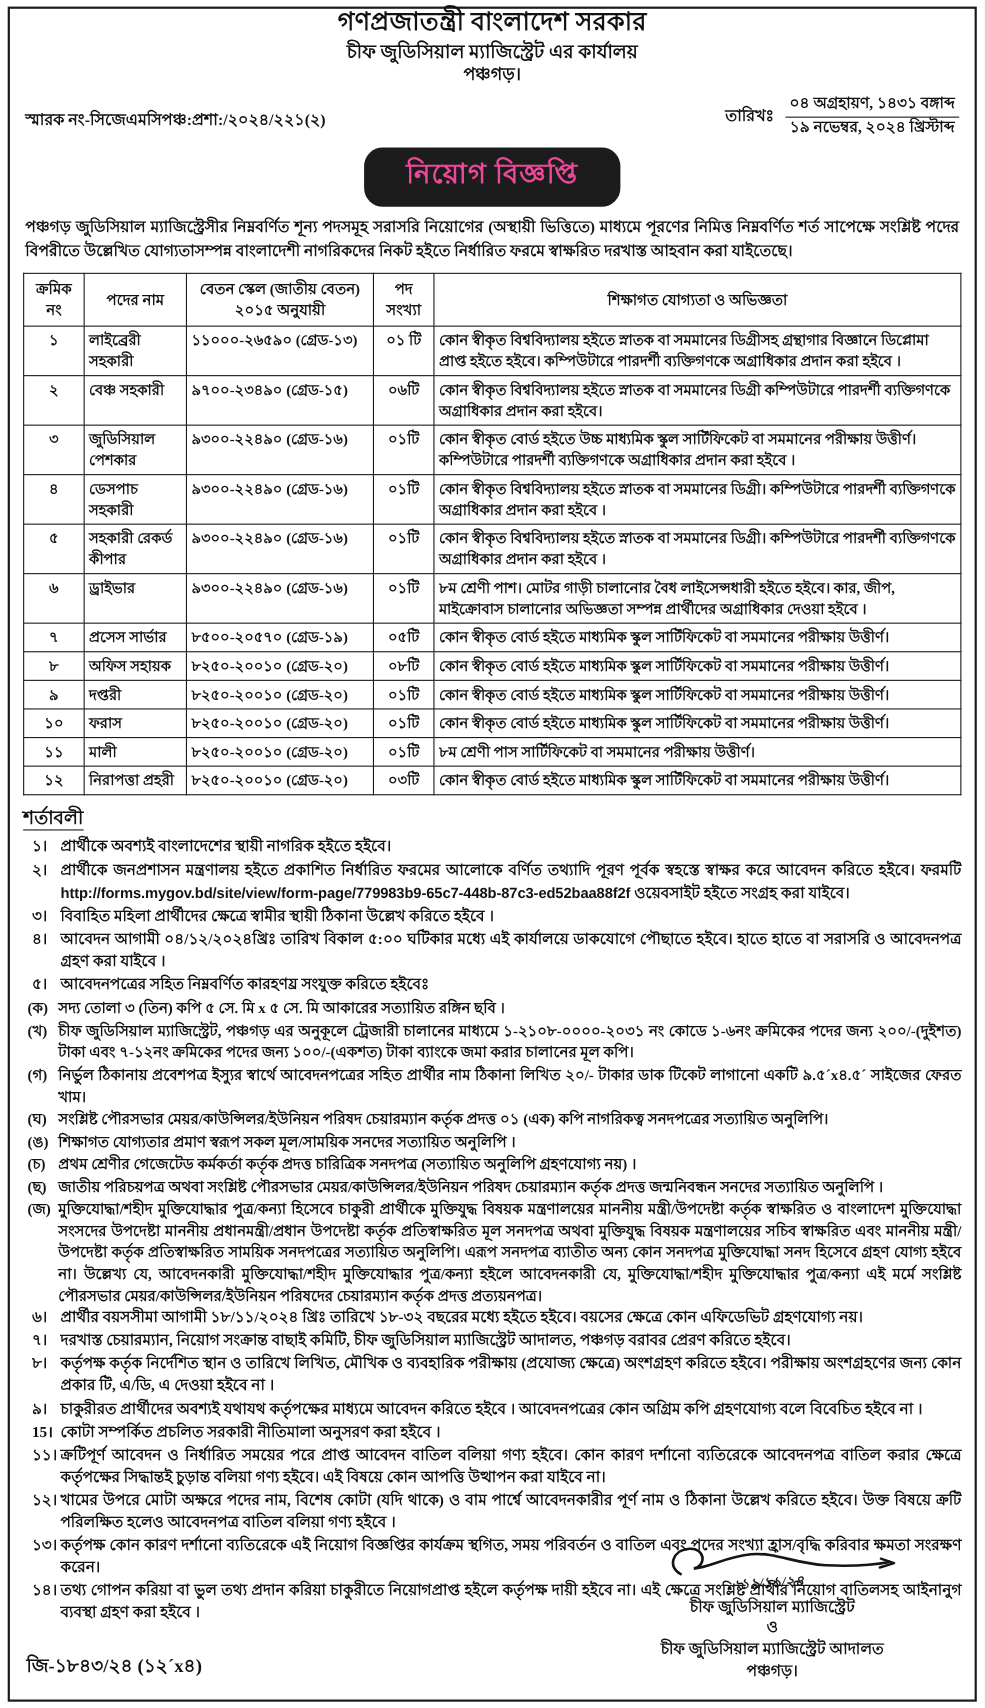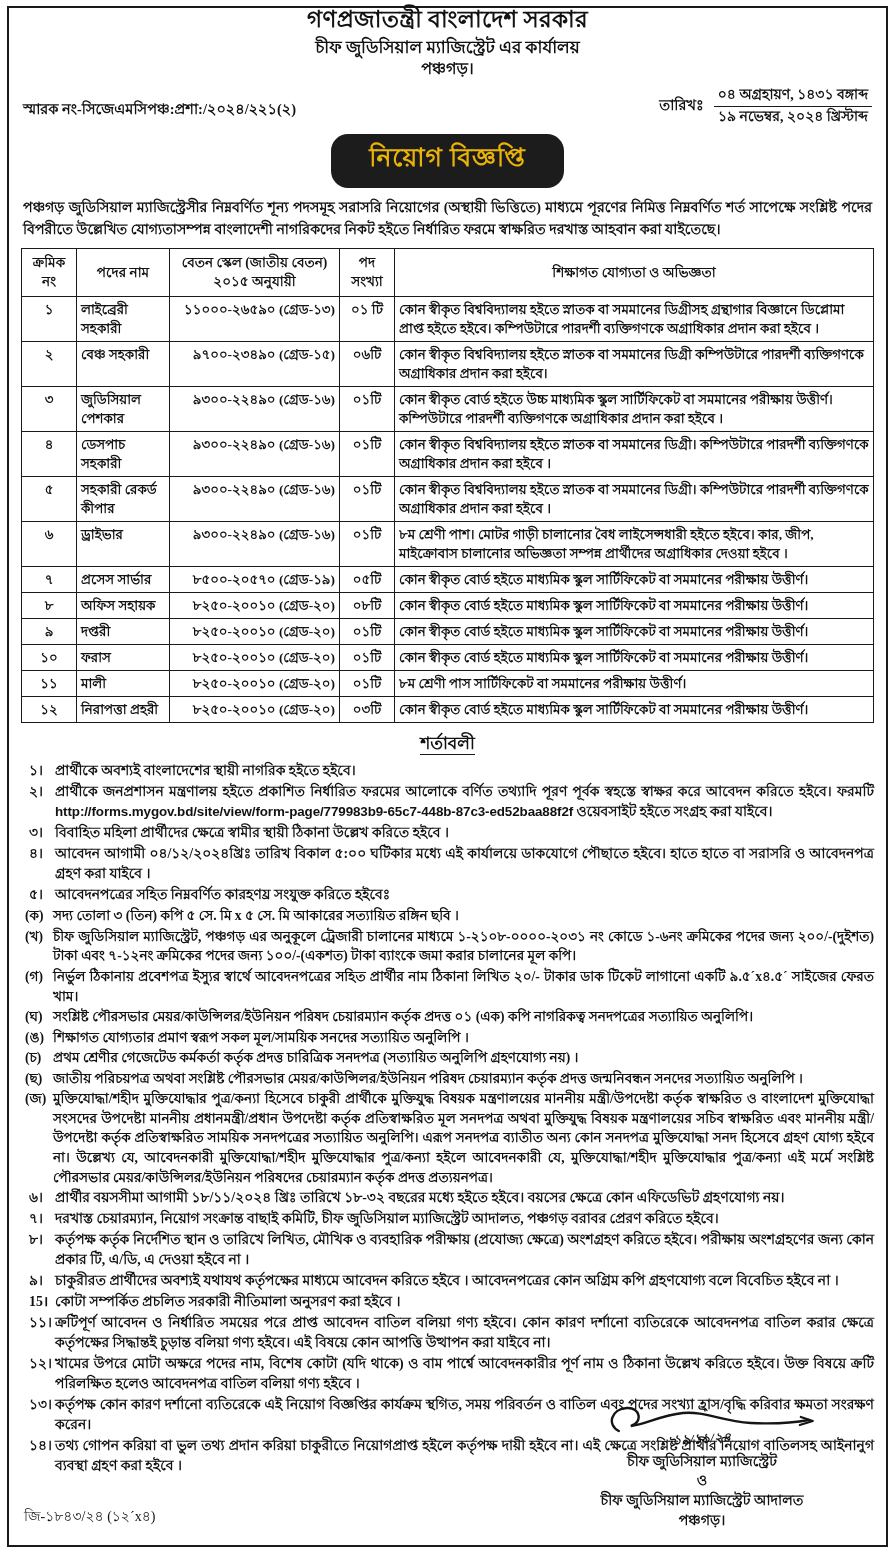--- a/index.html
+++ b/index.html
@@ -82,21 +82,21 @@
     font-size: 14px; font-weight: bold;
     padding: 1px 4px 0 4px;
     line-height: 1.35;
   }
 
   
   .badge-wrap { text-align: center; margin-top: 8px; }
   .badge {
     display: inline-block;
     background: #1c1c1c;
-    color: #eab308;
+    color: #ec4899;
     font-size: 25px;
     font-weight: bold;
     padding: 4px 38px 7px 38px;
     border-radius: 17px;
     letter-spacing: 1px;
   }
 
   .intro {
     margin-top: 9px;
     font-size: 14.2px;
@@ -122,27 +122,27 @@
     font-weight: bold;
   }
   table.jobs th {
     text-align: center;
     vertical-align: middle;
     font-size: 13.6px;
     padding: 4px 3px;
   }
   .c-sl  { width: 55px;  text-align: center; }
   .c-post{ width: 93px; }
-  .c-pay { width: 170px; text-align: right; }
+  .c-pay { width: 170px; text-align: left; }
   .c-num { width: 55px;  text-align: center; }
   .c-edu { }
 
   
   .cond-title {
-    text-align: center;
+    text-align: left;
     font-size: 17px;
     font-weight: bold;
     margin-top: 7px;
     margin-bottom: 3px;
   }
   .cond-title span {
     border-bottom: 1.6px solid #1a1a1a;
     padding-bottom: 1px;
   }
   ol.cond { list-style: none; margin: 0; padding: 0; }
@@ -201,22 +201,22 @@
   }
   .sig-line {
     font-size: 14.2px;
     font-weight: bold;
     line-height: 1.4;
   }
   .ref-code {
     position: absolute;
     left: 24px;
     bottom: 24px;
-    font-size: 14px;
-    font-weight: normal;
+    font-size: 17px;
+    font-weight: bold;
   }
 </style>
 </head>
 <body>
 
 <div class="page">
   <div class="sheet-border"></div>
 
   <div class="inner">
 

